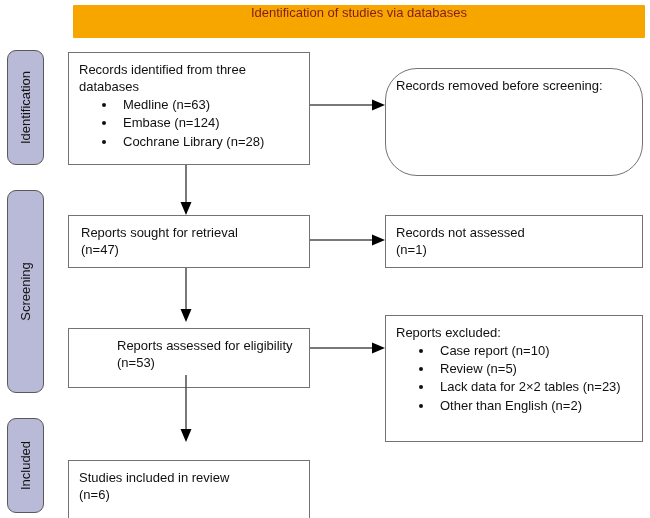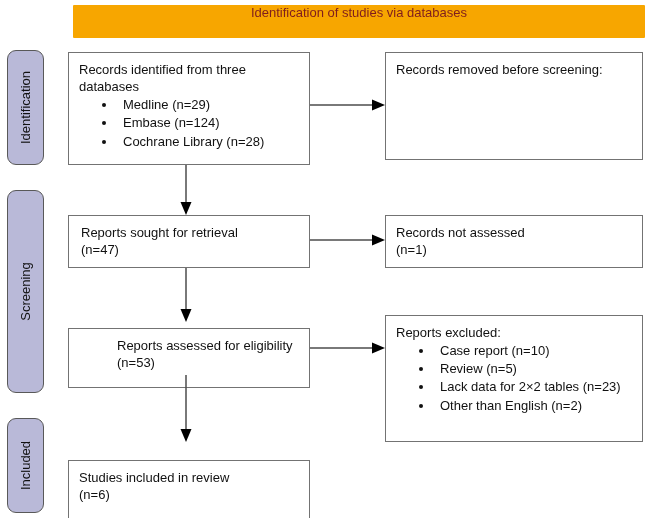--- a/index.html
+++ b/index.html
@@ -56,21 +56,21 @@
     font-size: 13px;
     line-height: 1.32;
     color: #111111;
   }
   .fbox.col-left  { left: 68px;  width: 242px; }
   .fbox.col-right { left: 385px; width: 258px; }
   .fbox.b1 { top: 52px;  height: 113px; }
   .fbox.b2 { top: 215px; height: 53px; padding-left: 12px; }
   .fbox.b3 { top: 328px; height: 60px; padding-left: 48px; }
   .fbox.b4 { top: 460px; height: 72px; }
-  .fbox.r1 { top: 52px;  height: 108px; }
+  .fbox.r1 { top: 68px;  height: 108px; border-radius: 32px; }
   .fbox.r2 { top: 215px; height: 53px; }
   .fbox.r3 { top: 315px; height: 127px; }
   .fbox ul {
     margin: 1px 0 0 0;
     padding-left: 38px;
   }
   .fbox li {
     margin: 0 0 1px 0;
     padding-left: 6px;
   }
@@ -96,21 +96,21 @@
   <div class="stage screening">
     <span>Screening</span>
   </div>
   <div class="stage included">
     <span>Included</span>
   </div>
 
   <div class="fbox col-left b1">
     <div>Records identified from three databases</div>
     <ul>
-      <li>Medline (n=29)</li>
+      <li>Medline (n=63)</li>
       <li>Embase (n=124)</li>
       <li>Cochrane Library (n=28)</li>
     </ul>
   </div>
 
   <div class="fbox col-right r1">
     <div>Records removed before screening:</div>
   </div>
 
   <div class="fbox col-left b2">

